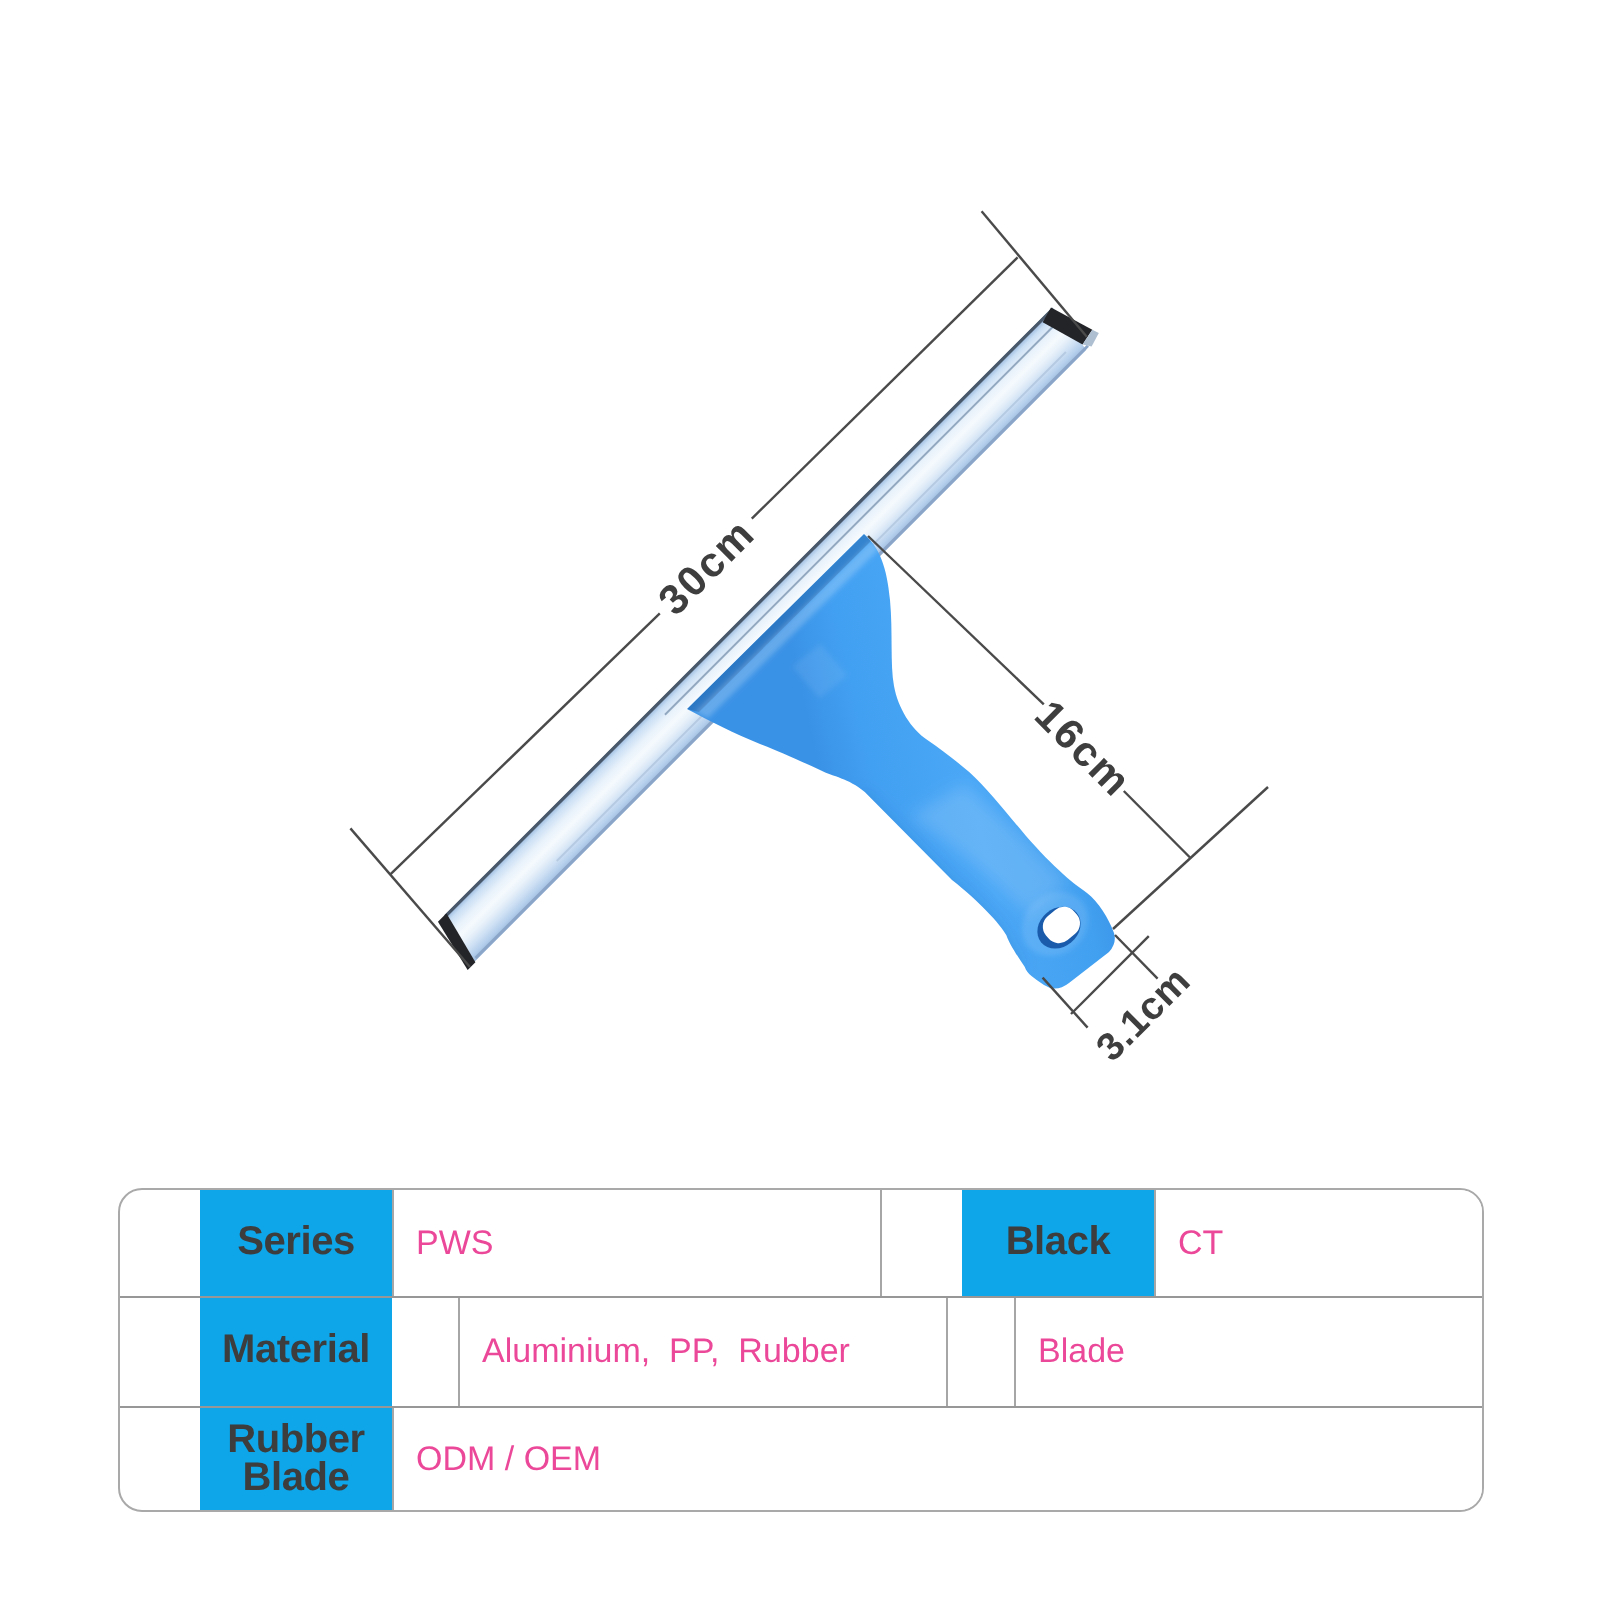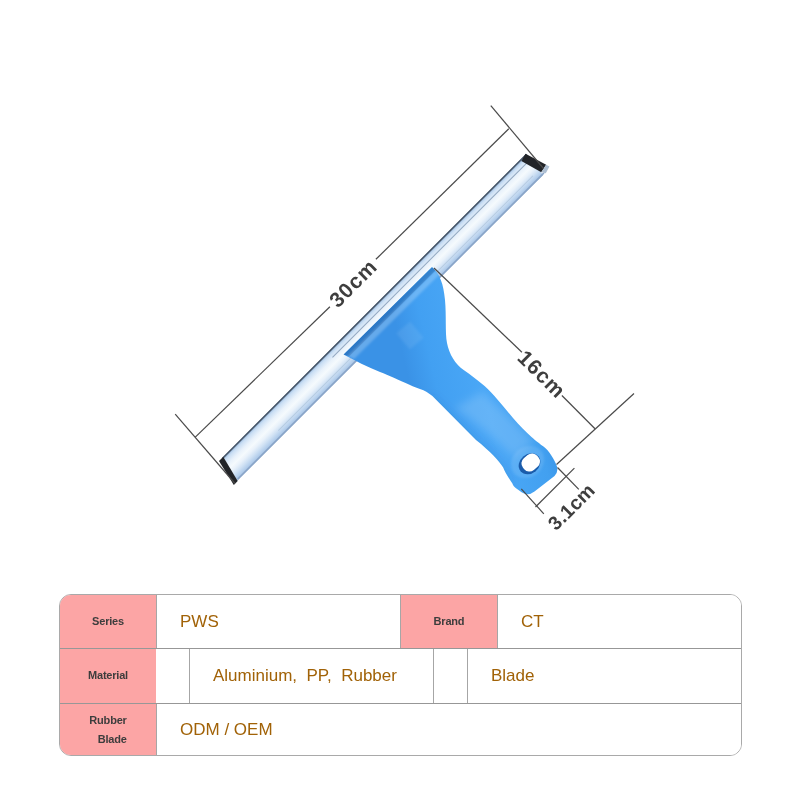--- a/index.html
+++ b/index.html
@@ -2,25 +2,25 @@
 <html><head>
 <meta charset="utf-8">
 <style>
   html,body{margin:0;padding:0;background:#ffffff;}
   body{width:800px;height:800px;overflow:hidden;font-family:"Liberation Sans",sans-serif;}
   #stage{position:relative;width:800px;height:800px;}
   #tbl{position:absolute;left:59px;top:594px;width:683px;height:162px;
        border:1px solid #a9a9a9;border-radius:12px;overflow:hidden;box-sizing:border-box;}
   .row{display:flex;height:53.33px;}
   .row.mid{border-top:1px solid #979797;border-bottom:1px solid #979797;gap:33px;}
-  .lab{background:#fca5a5;color:#3d3d3d;font-weight:bold;font-size:11px;
+  .lab{background:#0ea5e9;color:#3d3d3d;font-weight:bold;font-size:20px;
        display:flex;align-items:center;justify-content:center;text-align:center;
-       letter-spacing:-0.2px;line-height:19px;}
-  .val{background:#ffffff;color:#a16207;font-size:17px;display:flex;align-items:center;
-       padding-left:23px;letter-spacing:0;box-sizing:border-box;}
+       letter-spacing:-0.2px;line-height:19px;margin-left:40px;}
+  .val{background:#ffffff;color:#ec4899;font-size:17px;display:flex;align-items:center;
+       padding-left:11px;letter-spacing:0;box-sizing:border-box;}
   .c1{width:96px;flex:none;}
   .c2{width:245px;flex:none;border-left:1px solid #a6a6a6;border-right:1px solid #a6a6a6;box-sizing:border-box;}
   .c3{width:96px;flex:none;}
   .c4{flex:1;border-left:1px solid #a6a6a6;box-sizing:border-box;}
 </style>
 </head>
 <body>
 <div id="stage">
 <svg width="800" height="800" viewBox="0 0 800 800">
   <defs>
@@ -143,28 +143,28 @@
     <text transform="translate(353,283) rotate(-45)" x="0" y="7.5" text-anchor="middle">30cm</text>
     <text transform="translate(542,374) rotate(45)" x="0" y="7.5" text-anchor="middle">16cm</text>
     <text transform="translate(571.25,506.6) rotate(-45)" x="0" y="7" text-anchor="middle" font-size="19.5" letter-spacing="0.3">3.1cm</text>
   </g>
 </svg>
 
 <div id="tbl">
   <div class="row">
     <div class="lab c1">Series</div>
     <div class="val c2">PWS</div>
-    <div class="lab c3">Brand</div>
+    <div class="lab c3">Black</div>
     <div class="val c4">CT</div>
   </div>
   <div class="row mid">
     <div class="lab c1">Material</div>
     <div class="val c2">Aluminium,&nbsp; PP,&nbsp; Rubber</div>
     <div class="val c4">Blade</div>
   </div>
   <div class="row">
     <div class="lab c1">
-          <span style="text-align:right;display:block;">Rubber<br>Blade</span>
+          <span style="text-align:center;display:block;">Rubber<br>Blade</span>
         </div>
     <div class="val c4">ODM / OEM</div>
   </div>
 </div>
 </div>
 
 </body></html>

